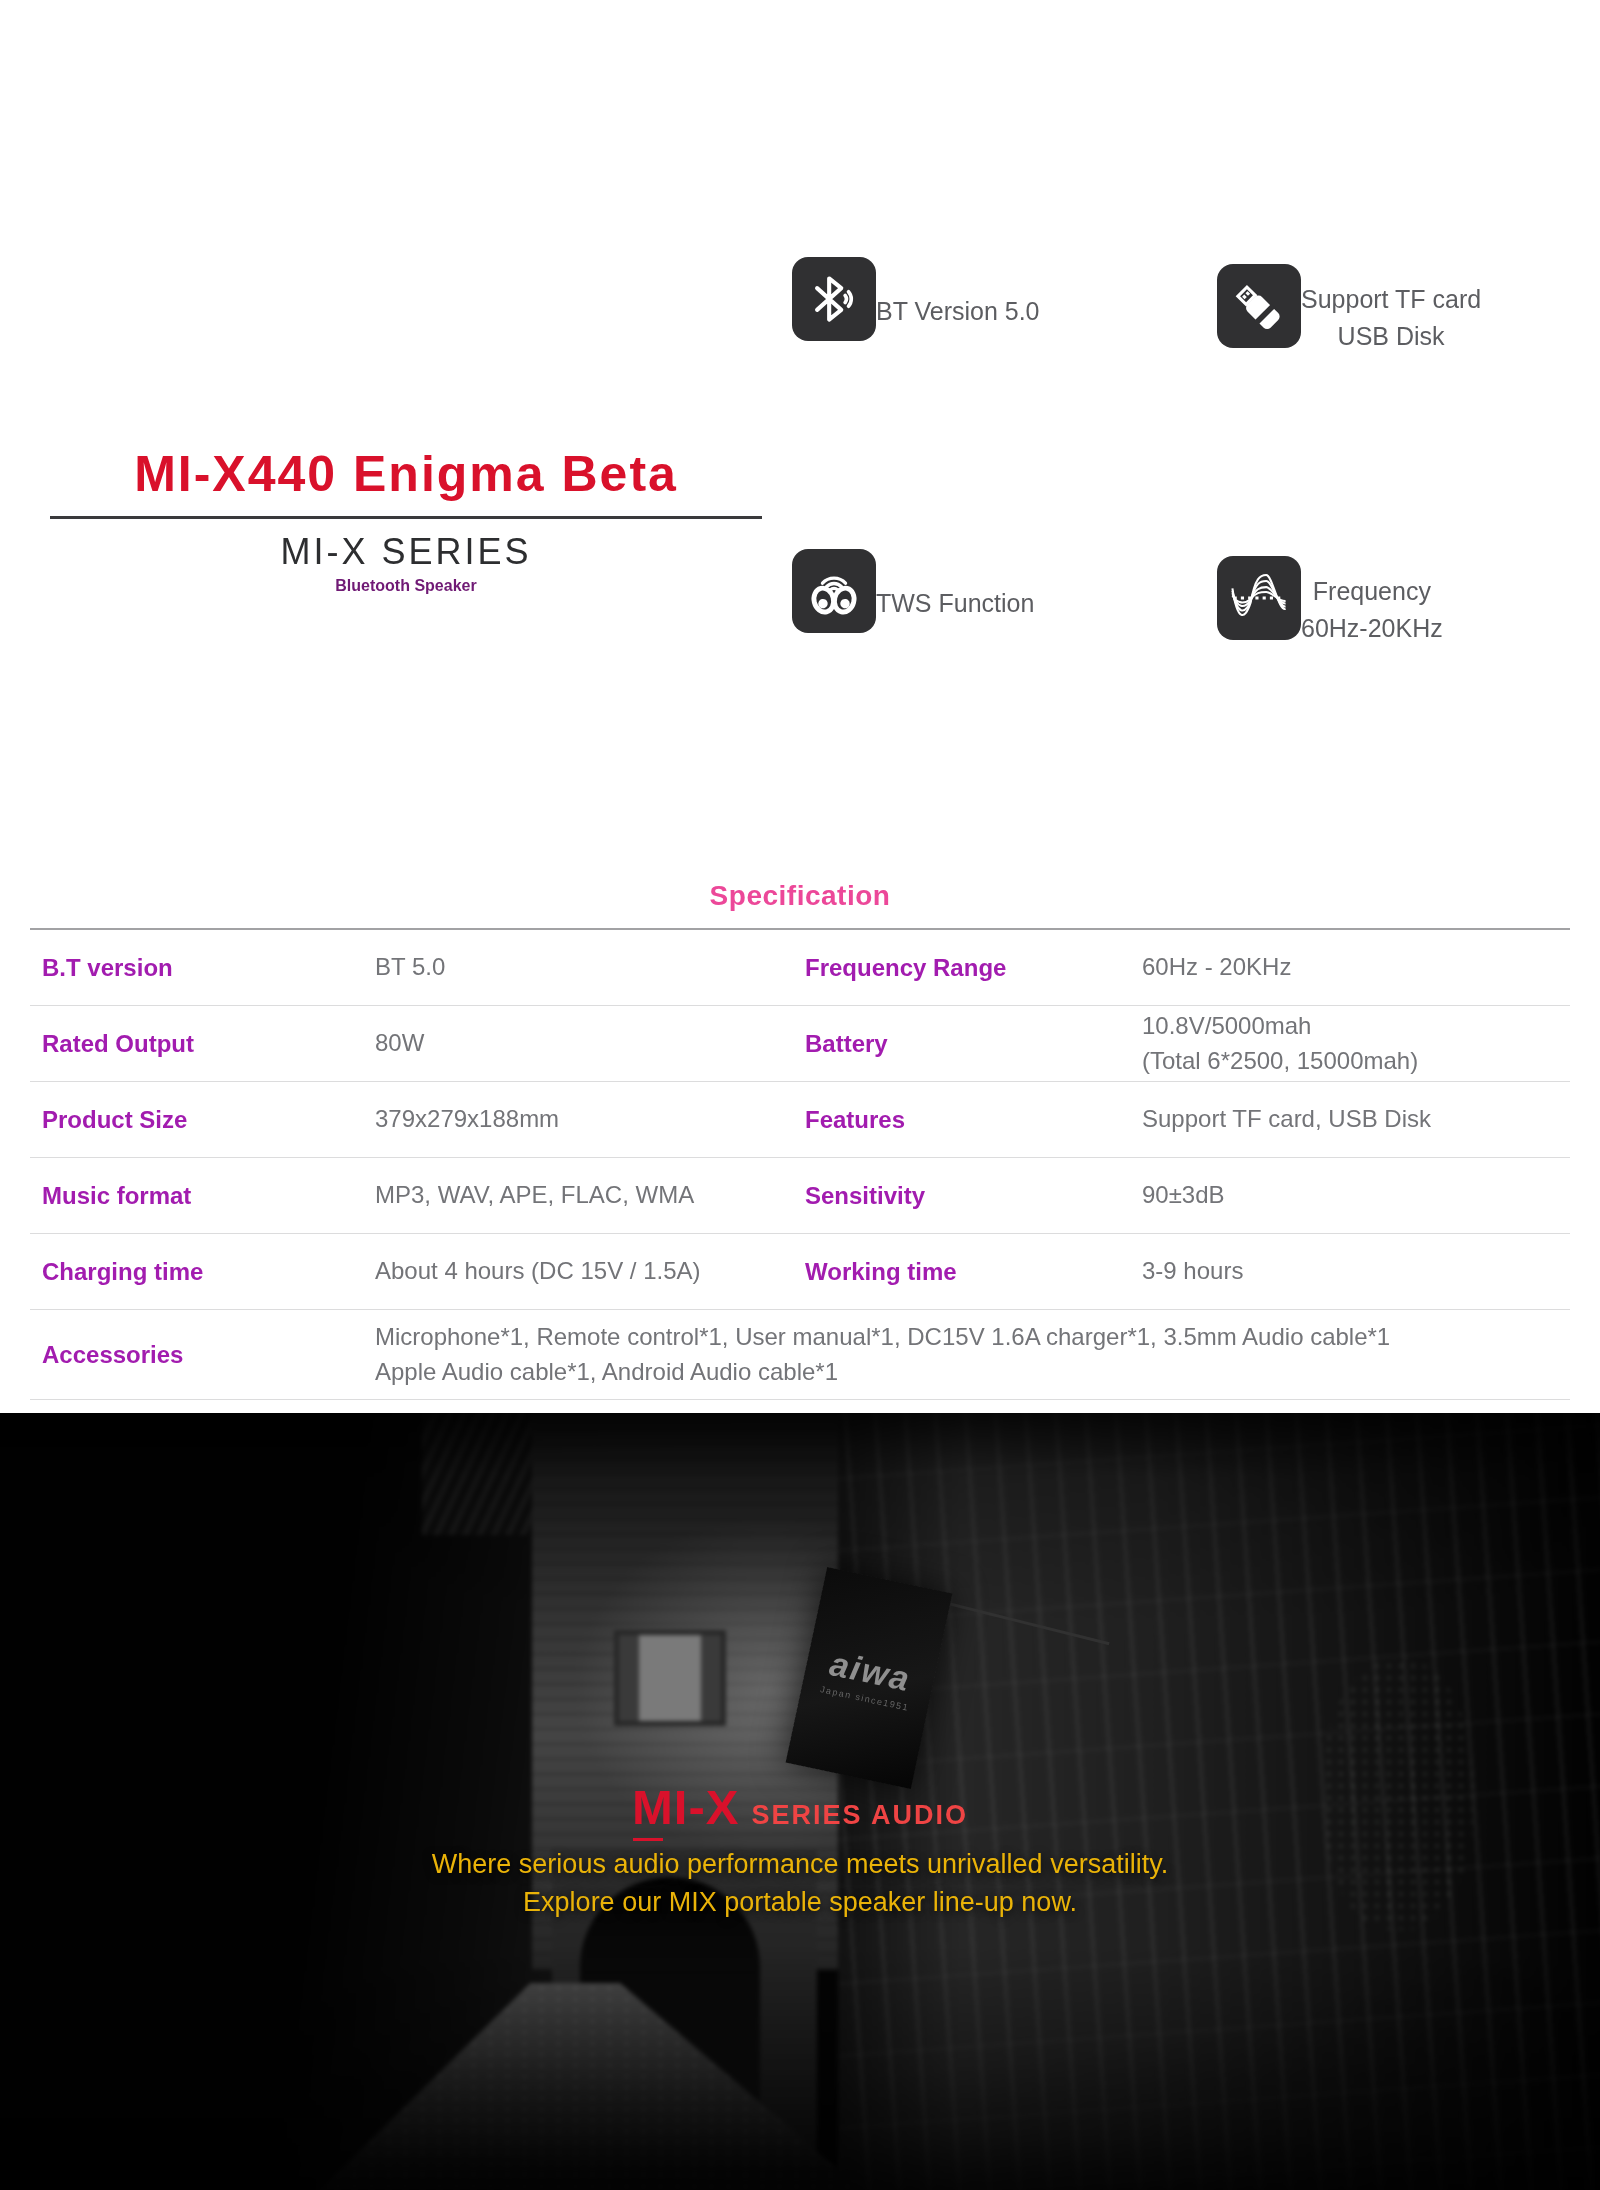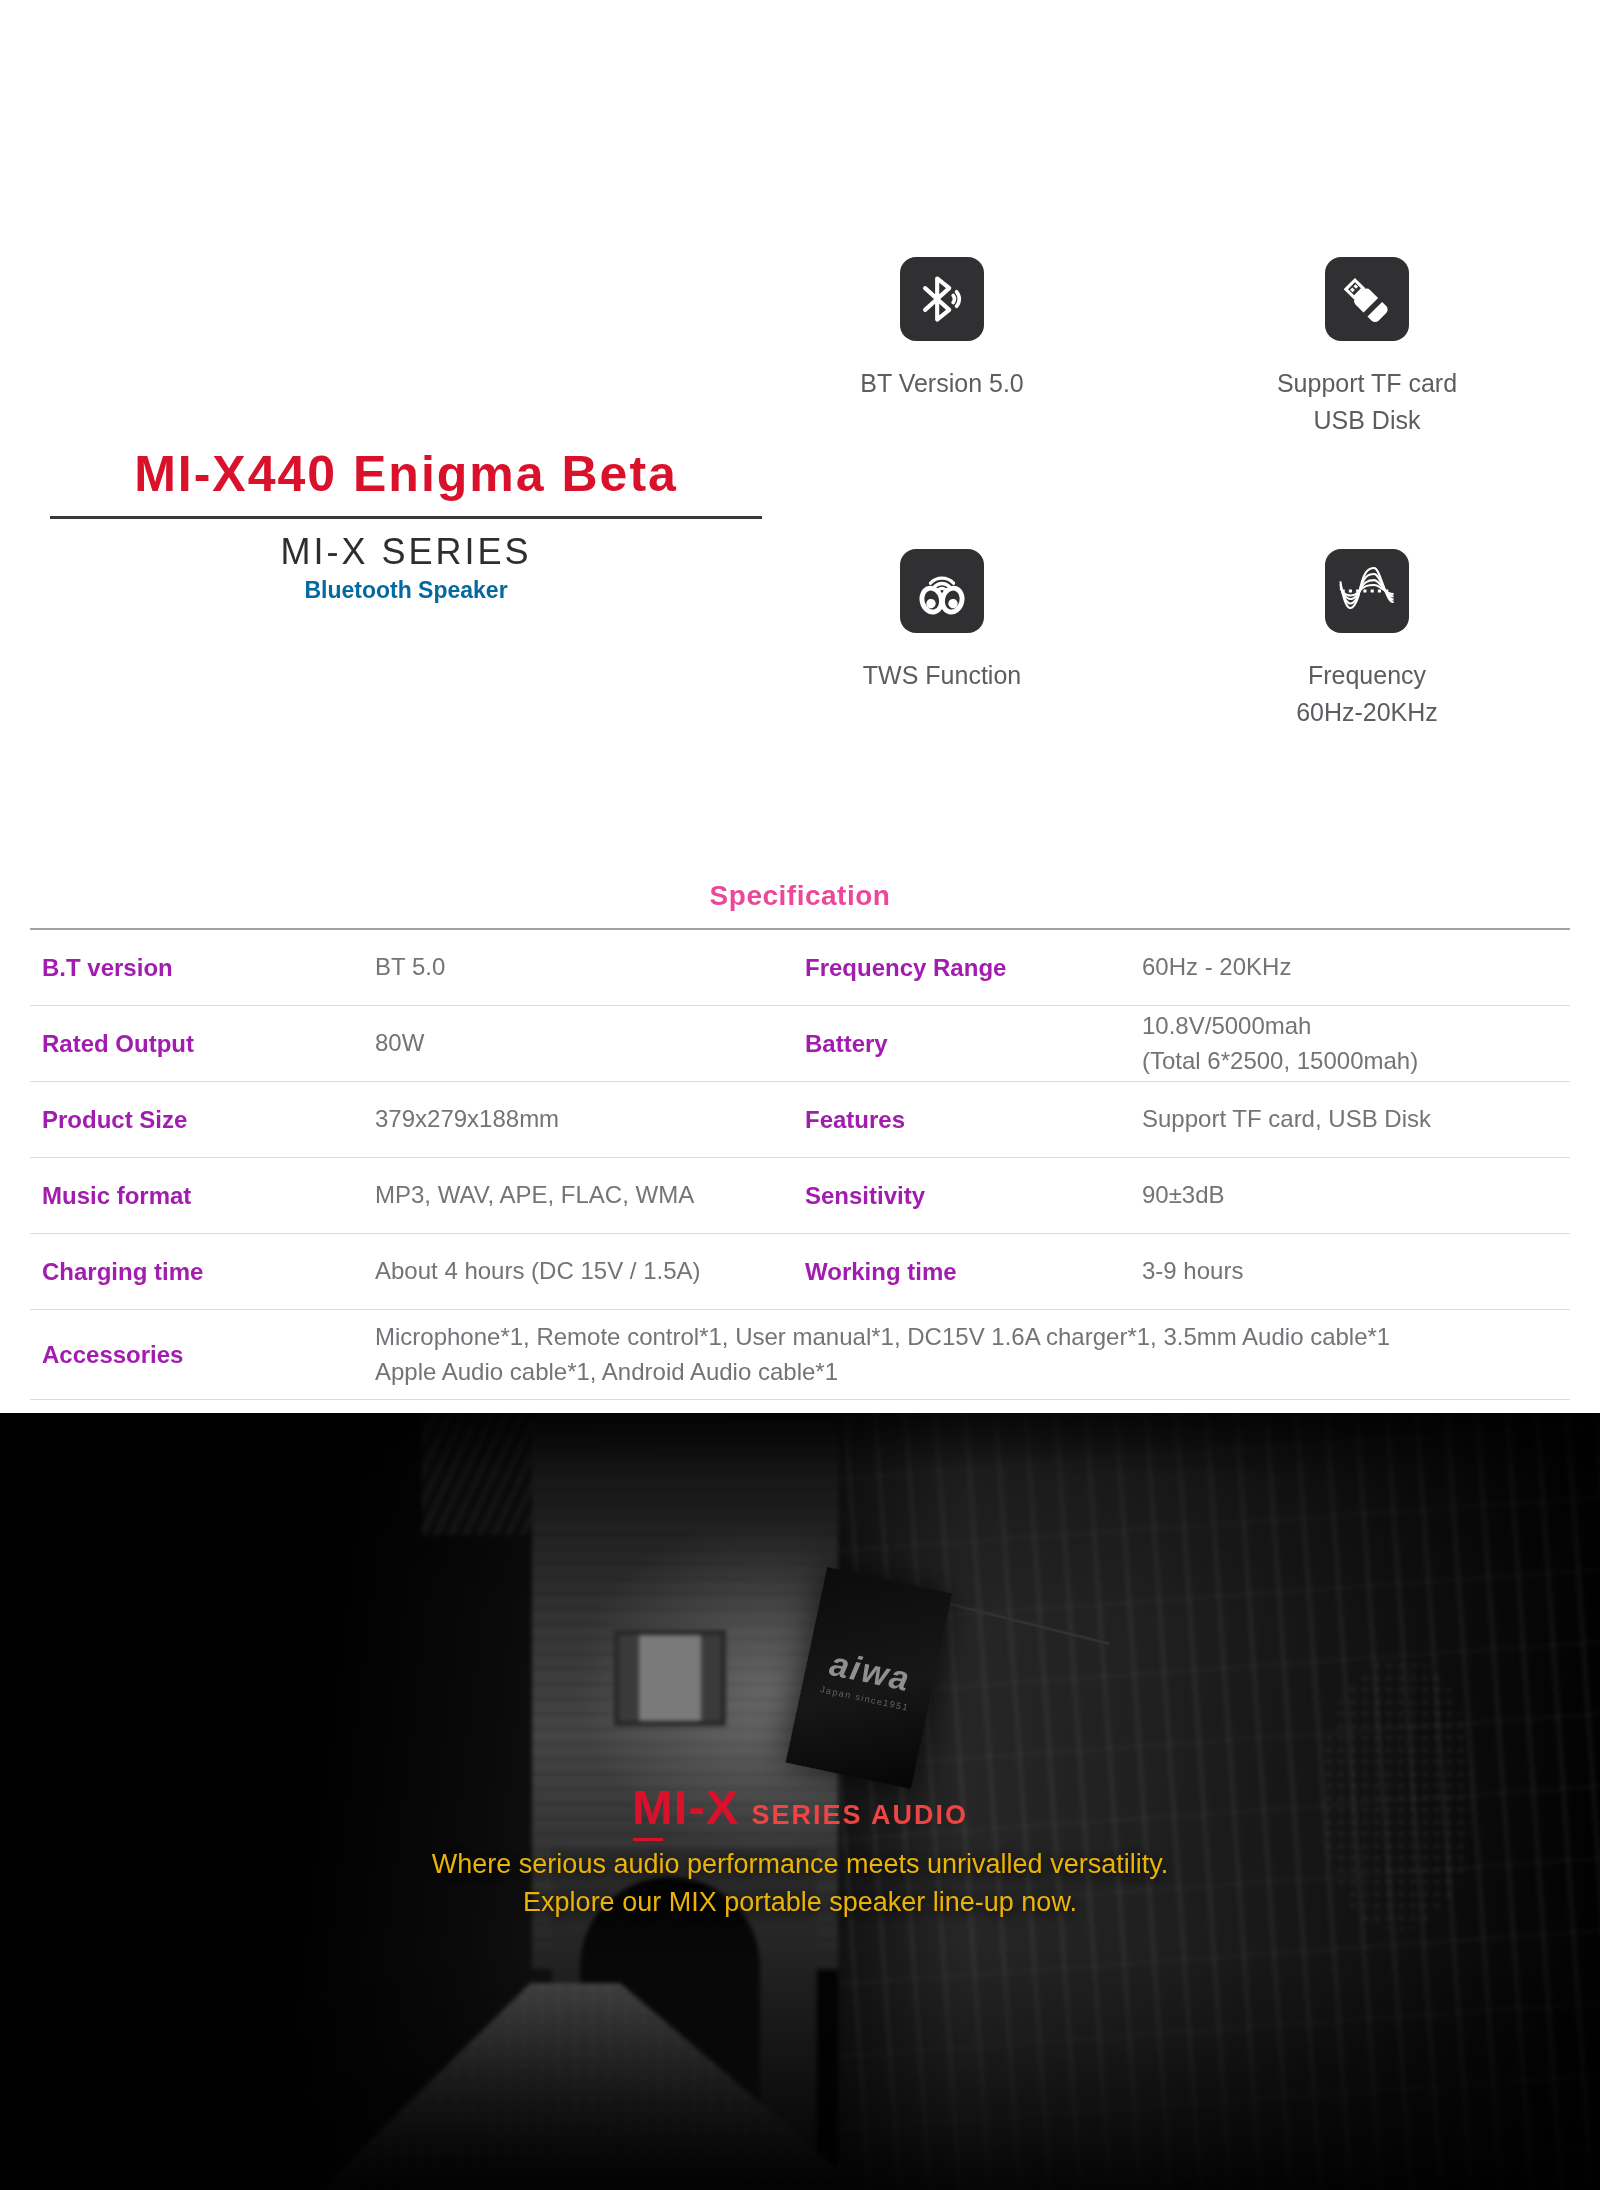--- a/index.html
+++ b/index.html
@@ -6,24 +6,24 @@
   html,body { background:#ffffff; }
   body { font-family: "Liberation Sans", sans-serif; }
   .page { position: relative; width: 1600px; height: 2190px; background:#ffffff; overflow: hidden; }
   .multiline { white-space: pre-line; }
 
   
   .title-block { position:absolute; left:50px; top:447px; width:712px; text-align:center; }
   .product-title { font-size:50px; font-weight:700; letter-spacing:2px; color:#d9112b; line-height:1.1; }
   .title-rule { border-top:3px solid #3a3a3c; margin-top:14px; }
   .series-name { font-size:36px; font-weight:400; letter-spacing:3px; color:#2d2e30; margin-top:12px; }
-  .product-subtitle { font-size:23px; font-weight:700; color:#0369a1; margin-top:4px; }
-
-  
-  .feature { position:absolute; width:300px; display:flex; flex-direction:column; align-items:center; }
+  .product-subtitle { font-size:16px; font-weight:700; color:#701a75; margin-top:4px; }
+
+  
+  .feature { position:absolute; width:300px; display:flex; flex-direction:row; align-items:center; }
   .feature.f1 { left:792px;  top:257px; }
   .feature.f2 { left:1217px; top:257px; }
   .feature.f3 { left:792px;  top:549px; }
   .feature.f4 { left:1217px; top:549px; }
   .tile { width:84px; height:84px; border-radius:16px; background:#303032; display:flex; align-items:center; justify-content:center; }
   .tile svg { width:58px; height:58px; display:block; }
   .feature-label { margin-top:24px; font-size:25px; color:#5c5d61; text-align:center; line-height:1.48; }
 
   
   .spec { position:absolute; left:30px; top:880px; width:1540px; }

